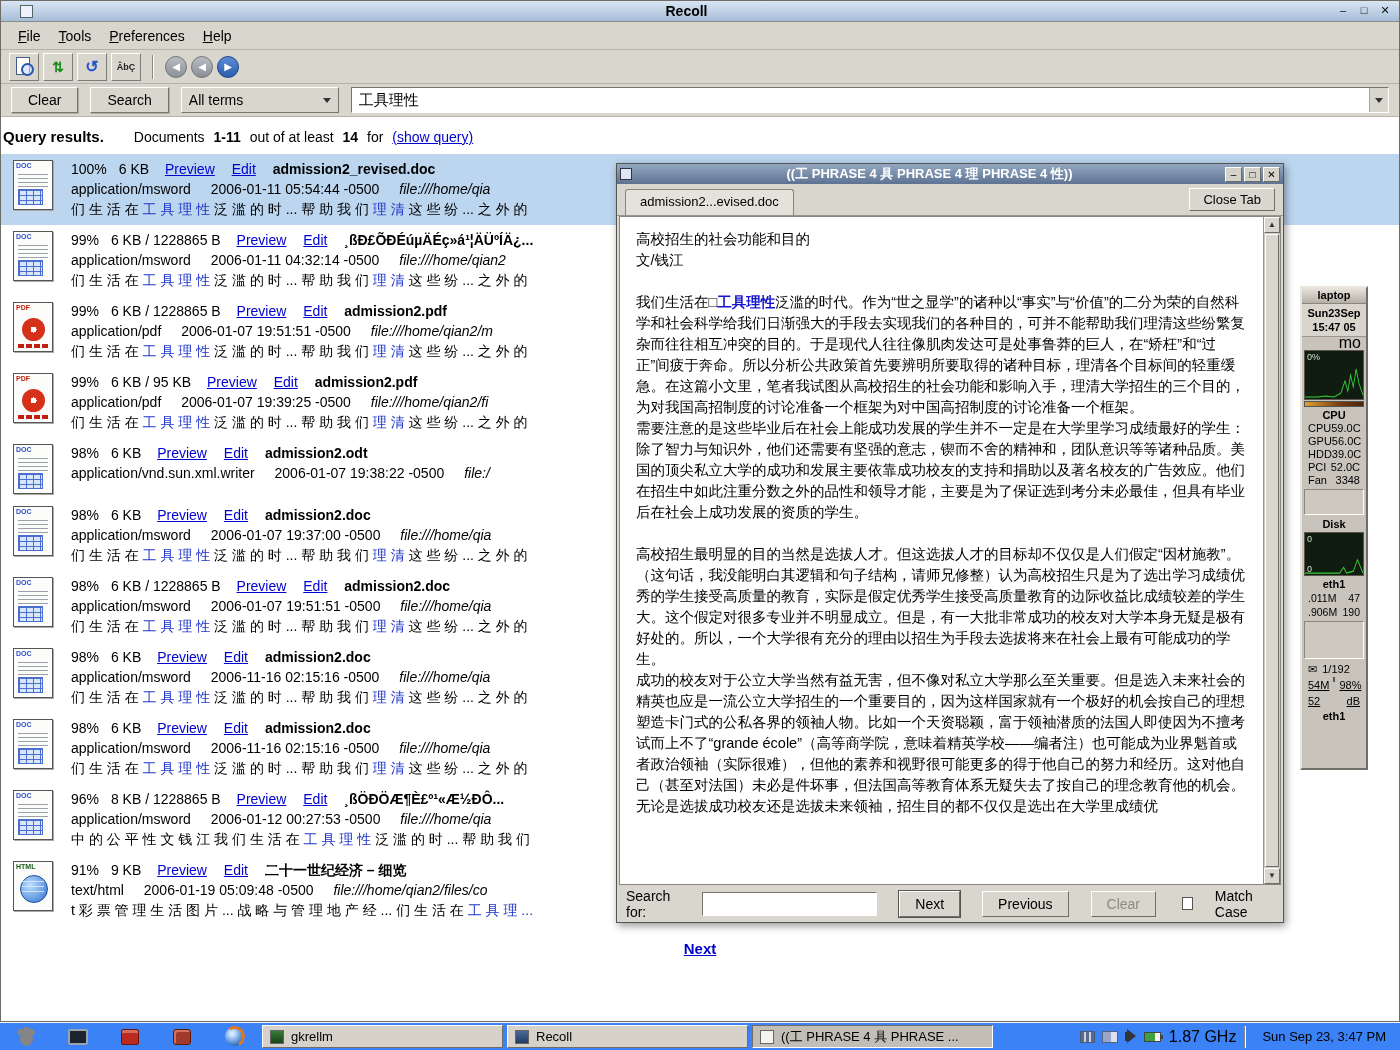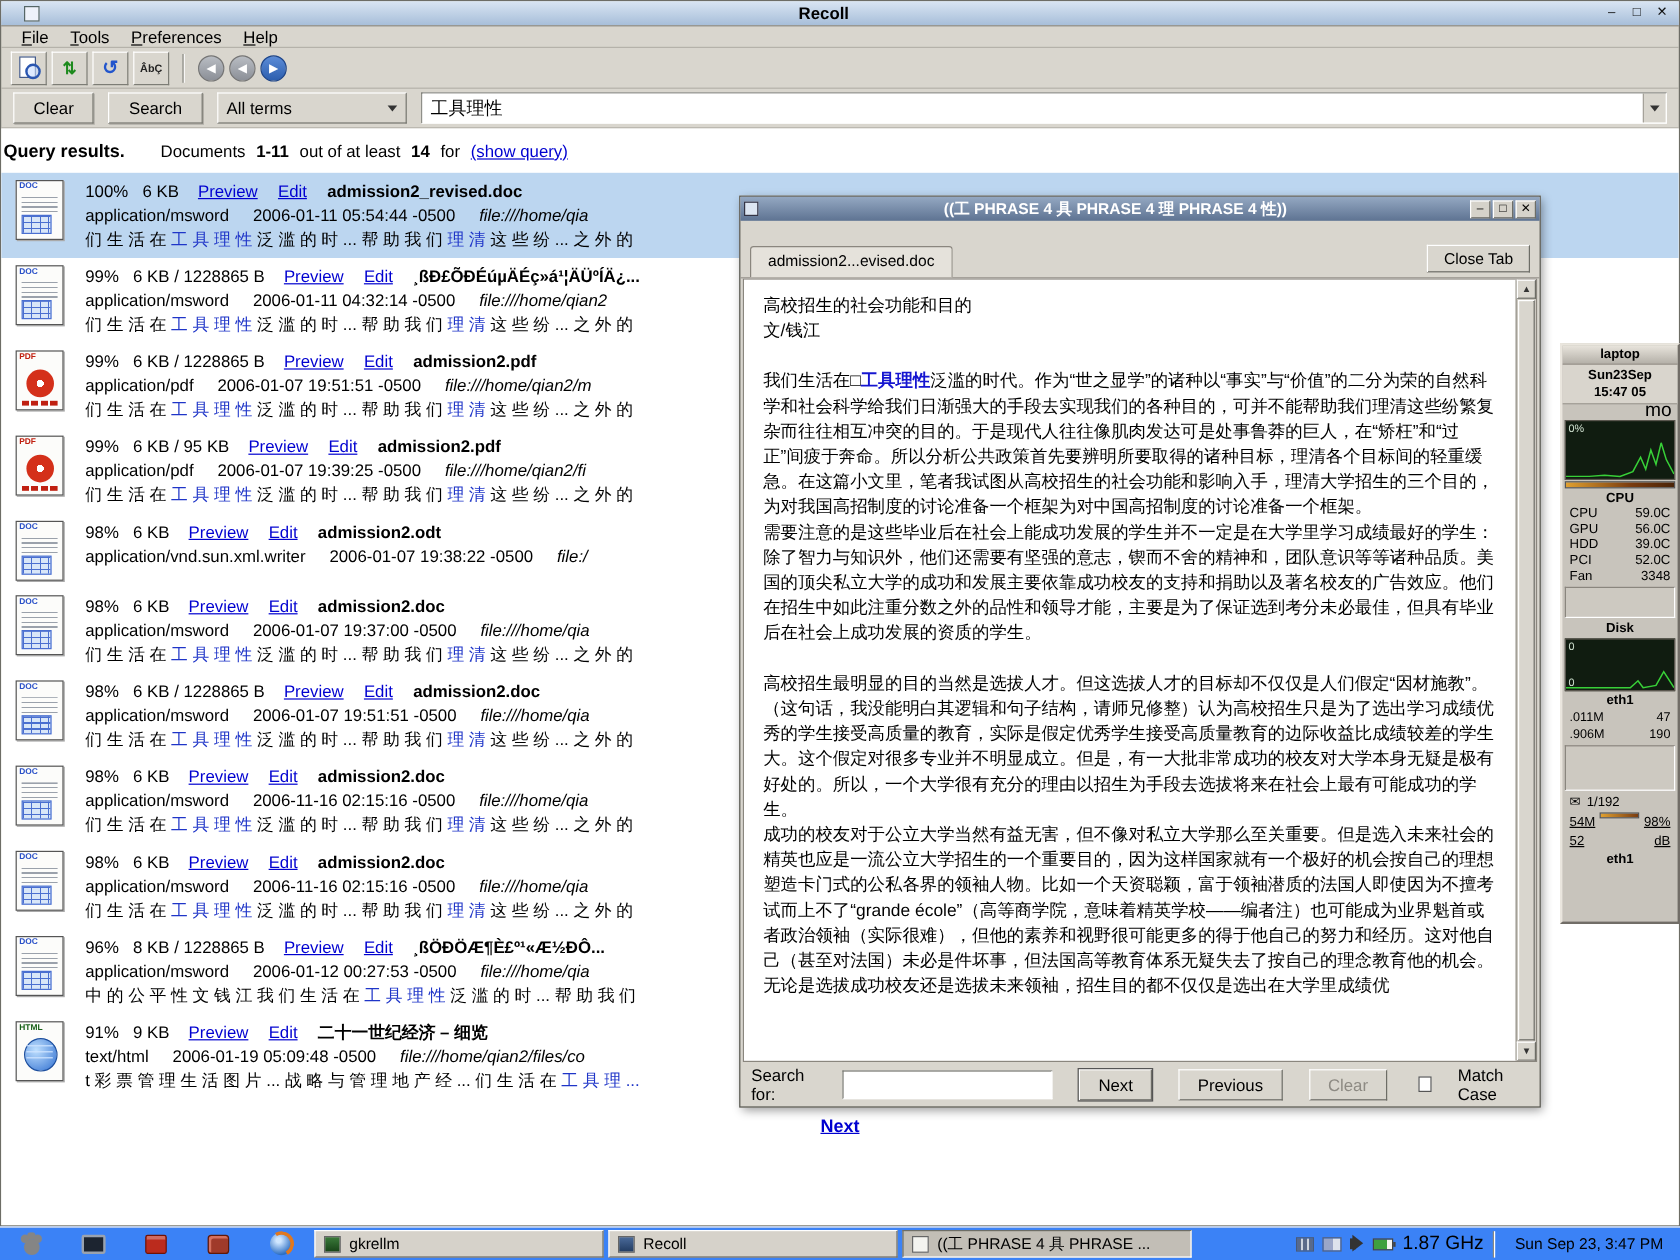--- a/index.html
+++ b/index.html
@@ -8,21 +8,21 @@
   .desktop{position:relative;width:1400px;height:1050px;overflow:hidden;background:#d8d5cd;}
 
   
   .recoll-window{position:absolute;left:0;top:0;right:0;bottom:28px;background:#d9d6ce;border:1px solid #6d6d66;display:flex;flex-direction:column;}
   .titlebar{flex:0 0 auto;height:21px;background:linear-gradient(#d9e5f3,#a7bed9);display:flex;align-items:center;padding:0 5px;border-bottom:1px solid #8a8a84;}
   .title-icon{width:13px;height:13px;background:#eef2fa;border:1px solid #566;margin:0 6px 0 14px;}
   .title-text{flex:1;text-align:center;font-weight:bold;font-size:14px;}
   .win-controls{display:flex;gap:3px;}
   .wbtn{width:18px;height:16px;font-size:11px;line-height:15px;text-align:center;color:#111;cursor:default;}
 
-  .menubar{flex:0 0 auto;height:18px;display:flex;align-items:center;padding:0 8px;border-bottom:1px solid #b5b2aa;font-size:14px;}
+  .menubar{flex:0 0 auto;height:28px;display:flex;align-items:center;padding:0 8px;border-bottom:1px solid #b5b2aa;font-size:14px;}
   .menu-item{padding:3px 9px;cursor:default;}
 
   .toolbar{flex:0 0 auto;height:34px;display:flex;align-items:center;gap:4px;padding:0 8px;border-bottom:1px solid #b5b2aa;}
   .tool-btn{width:30px;height:28px;display:flex;align-items:center;justify-content:center;background:#d9d6ce;border:1px solid;border-color:#fff #7d7d76 #7d7d76 #fff;}
   .tool-sep{width:2px;height:24px;border-left:1px solid #8a8a84;border-right:1px solid #fff;margin:0 7px;}
   .ic-docmag{position:relative;width:19px;height:19px;}
   .ic-docmag::before{content:"";position:absolute;left:1px;top:0;width:12px;height:16px;background:#fff;border:1px solid #445a88;}
   .ic-docmag::after{content:"";position:absolute;right:0;bottom:0;width:9px;height:9px;border:2px solid #2a56b0;border-radius:50%;background:rgba(200,220,255,.6);}
   .ic-sort{font-size:14px;font-weight:bold;color:#1d8a1d;}
   .ic-reload{font-size:16px;font-weight:bold;color:#2255cc;}
@@ -74,42 +74,42 @@
   .ic-pdf .pg::after{content:"";position:absolute;left:4px;bottom:3px;right:4px;height:4px;background:repeating-linear-gradient(90deg,#c02010 0 6px,transparent 6px 8px);}
   .ic-html .pg::before{content:"";position:absolute;left:6px;top:13px;width:26px;height:26px;border-radius:50%;border:1px solid #1d4f9e;background:radial-gradient(circle at 35% 35%,#bfe0ff,#2f6fd0);}
   .ic-html .pg::after{content:"";position:absolute;left:8px;top:24px;width:22px;height:1px;background:#cfe4ff;box-shadow:0 -5px 0 #cfe4ff,0 5px 0 #cfe4ff;}
 
   
   .preview-window{position:absolute;left:616px;top:163px;width:668px;height:760px;background:#d9d6ce;border:1px solid #55554f;box-shadow:2px 3px 8px rgba(0,0,0,.4);display:flex;flex-direction:column;z-index:50;}
   .pv-titlebar{flex:0 0 auto;height:20px;background:linear-gradient(#94a8c2,#5e7392);display:flex;align-items:center;padding:0 3px;}
   .pv-title-icon{width:12px;height:12px;background:#dde6f2;border:1px solid #334;margin-right:4px;}
   .pv-title{flex:1;text-align:center;font-weight:bold;font-size:13px;color:#fff;white-space:nowrap;overflow:hidden;}
   .pv-wbtn{width:17px;height:15px;background:#d5d2ca;border:1px solid;border-color:#fff #6d6d66 #6d6d66 #fff;font-size:10px;line-height:13px;text-align:center;margin-left:2px;}
-  .pv-tabrow{flex:0 0 auto;height:48px;display:flex;align-items:flex-end;padding:4px 8px 0;border-bottom:1px solid #9a968e;}
+  .pv-tabrow{flex:0 0 auto;height:32px;display:flex;align-items:flex-end;padding:4px 8px 0;border-bottom:1px solid #9a968e;}
   .pv-tab{height:26px;padding:4px 14px;background:#e5e2db;border:1px solid #8a867e;border-bottom:none;border-radius:3px 3px 0 0;font-size:13px;}
   .pv-closetab{margin-left:auto;margin-bottom:4px;padding:3px 13px;font-size:13px;background:#d9d6ce;border:1px solid;border-color:#fff #6d6d66 #6d6d66 #fff;}
   .pv-body{flex:1;display:flex;overflow:hidden;background:#fff;border:1px solid #8a867e;margin:0 2px;}
   .pv-text{flex:1;padding:12px 16px 0;font-size:14.5px;line-height:21px;overflow:hidden;}
   .pv-para{margin:0;}
   .pv-para.gap{margin-top:21px;}
   .hl2{color:#1515d0;font-weight:bold;}
   .pv-scroll{flex:0 0 17px;background:#cdc9c1;border-left:1px solid #9a968e;display:flex;flex-direction:column;}
   .pv-sbtn{height:16px;background:#d9d6ce;border:1px solid;border-color:#fff #6d6d66 #6d6d66 #fff;font-size:8px;text-align:center;line-height:14px;color:#333;}
   .pv-thumb{flex:1;margin:1px;background:#d9d6ce;border:1px solid;border-color:#fff #6d6d66 #6d6d66 #fff;}
   .pv-searchbar{flex:0 0 auto;height:37px;display:flex;align-items:center;gap:22px;padding:0 9px;}
   .pv-sflabel{font-size:14px;}
   .pv-search-input{width:175px;height:24px;background:#fff;border:1px solid;border-color:#75756e #fff #fff #75756e;font-family:"Liberation Sans",sans-serif;font-size:14px;padding:0 5px;outline:none;}
   .pv-btn{padding:4px 15px;font-size:14px;background:#d9d6ce;border:1px solid;border-color:#fff #6d6d66 #6d6d66 #fff;cursor:default;}
   .pv-btn.default{outline:1px solid #555;}
   .pv-btn.disabled{color:#8d8a83;}
   .pv-check{width:13px;height:13px;background:#fff;border:1px solid #555;margin-left:4px;}
   .pv-checklabel{font-size:14px;}
 
   
-  .gkrellm{position:absolute;left:1300px;top:286px;width:100px;height:484px;background:#c8c4bc;border:2px solid;border-color:#eae6de #716d67 #716d67 #eae6de;z-index:60;font-size:11px;display:flex;flex-direction:column;overflow:hidden;}
+  .gkrellm{position:absolute;left:1300px;top:286px;width:68px;height:484px;background:#c8c4bc;border:2px solid;border-color:#eae6de #716d67 #716d67 #eae6de;z-index:60;font-size:11px;display:flex;flex-direction:column;overflow:hidden;}
   .gk-host{flex:0 0 15px;background:linear-gradient(#e8e4dc,#b4b0a8);text-align:center;font-weight:bold;line-height:15px;border-bottom:1px solid #8a867e;}
   .gk-clock{background:#d9d5cd;text-align:center;padding:2px 0;border-bottom:1px solid #9a968e;}
   .gk-clock div{line-height:14px;font-weight:bold;}
   .gk-mo{text-align:right;padding:0 5px;font-size:16px;line-height:12px;margin-left:24px;}
   .gk-chart{position:relative;height:50px;background:#101c10;margin:1px 2px;border:1px solid #5a564e;}
   .gk-chart svg{position:absolute;inset:0;width:100%;height:100%;}
   .gk-pct{position:absolute;top:1px;left:2px;color:#cfe0cf;font-size:9px;z-index:2;}
   .gk-num{position:absolute;left:2px;color:#cfe0cf;font-size:9px;z-index:2;}
   .gk-krell{height:6px;margin:0 2px 1px;background:linear-gradient(90deg,#e0a030,#7a3c10 60%,#4a2408);border:1px solid #555;}
   .gk-label{text-align:center;font-weight:bold;line-height:14px;}

